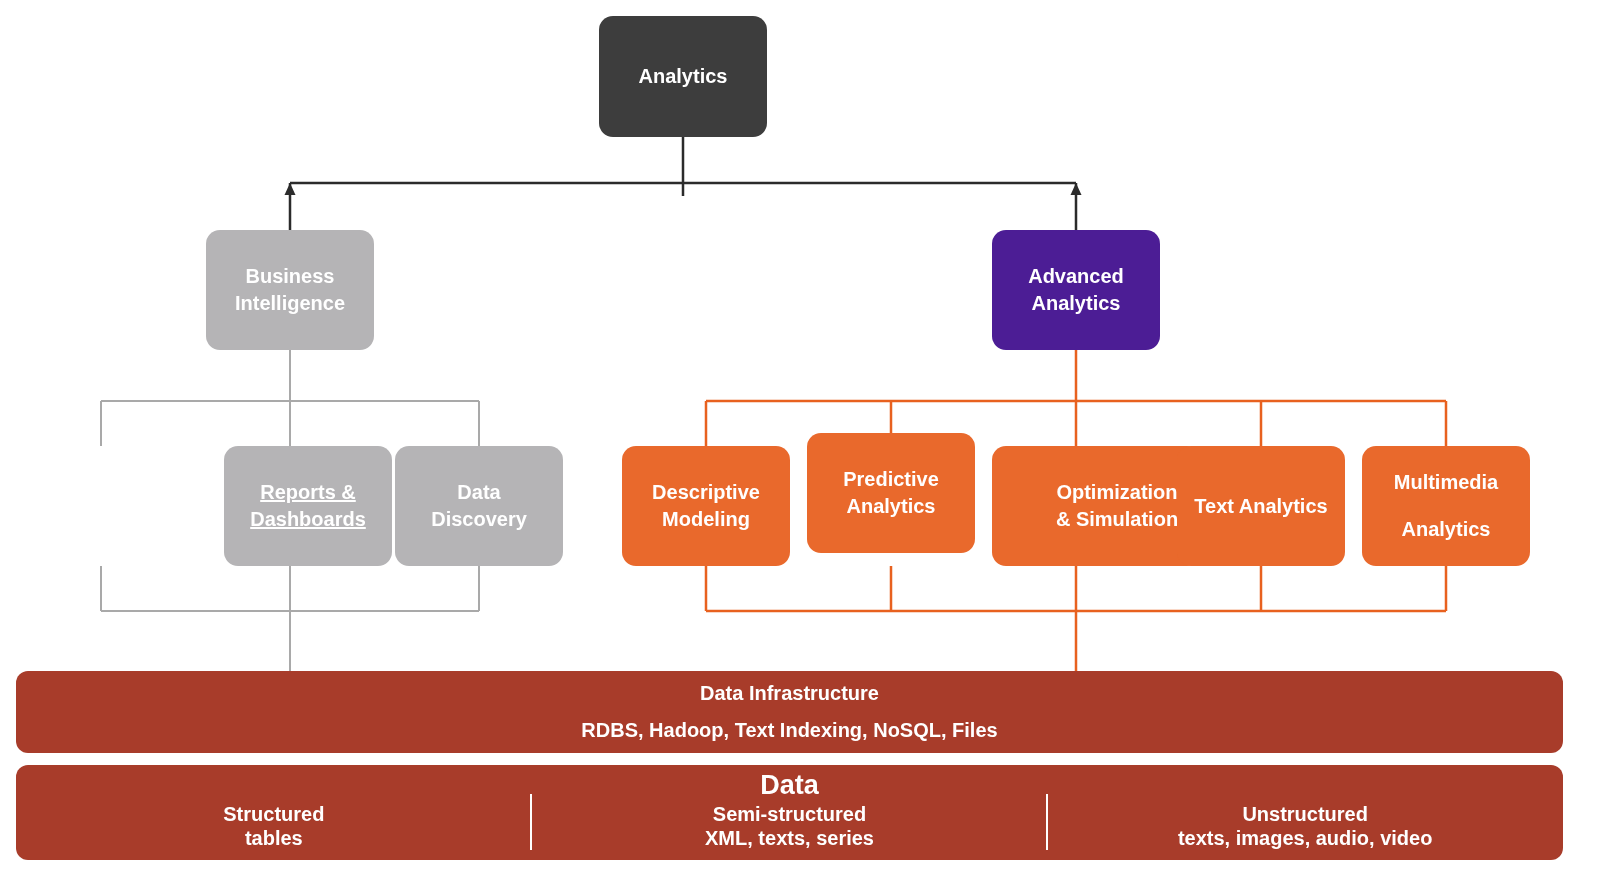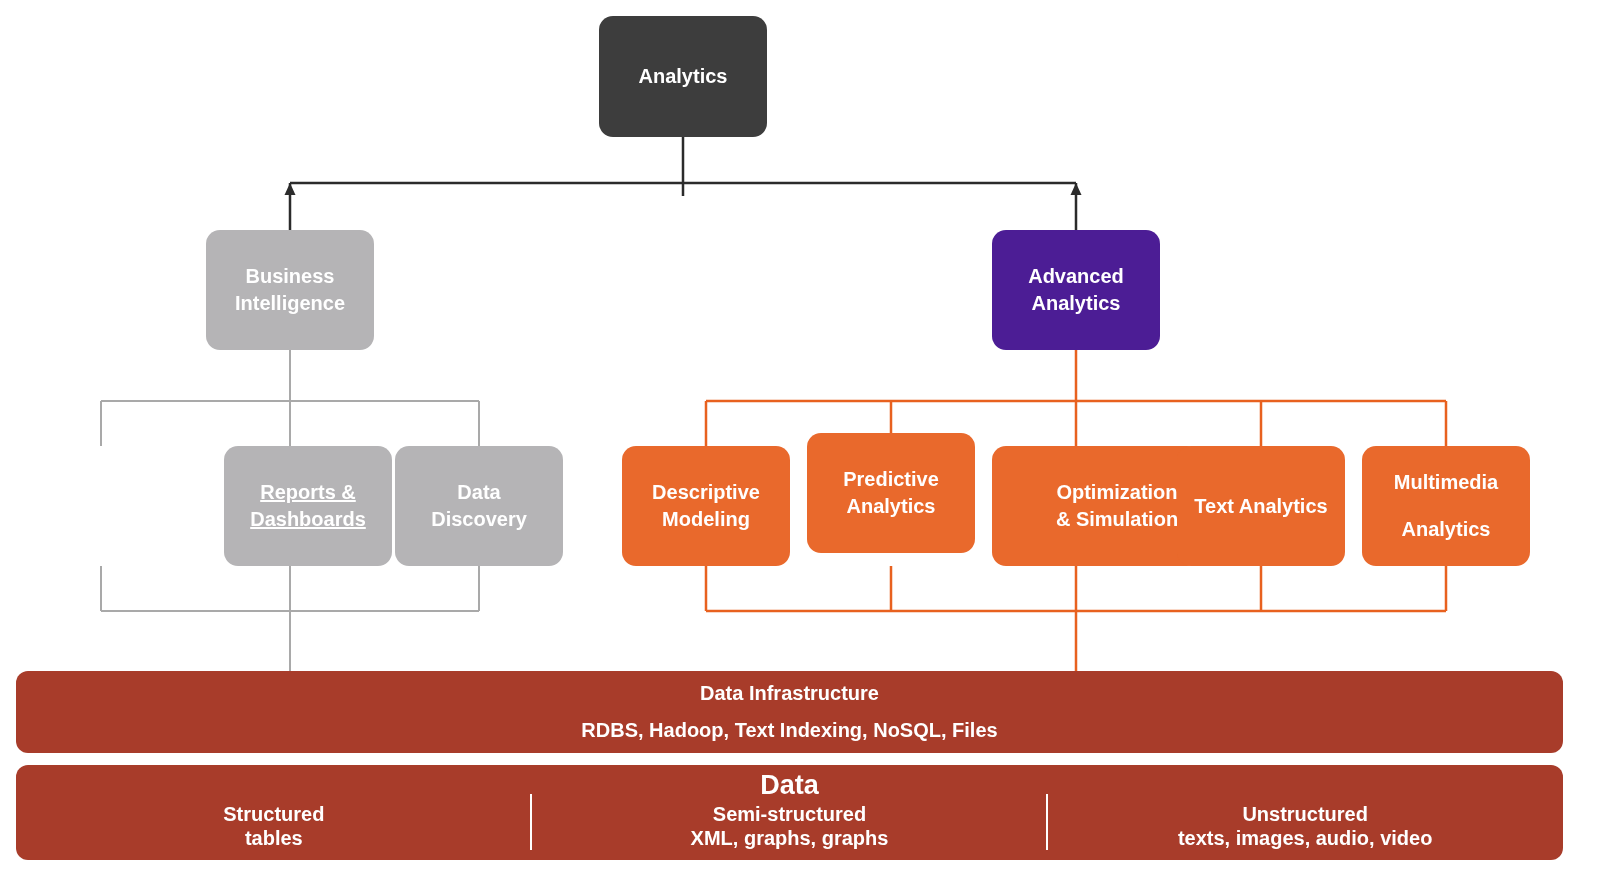--- a/index.html
+++ b/index.html
@@ -164,21 +164,21 @@
 
   <div class="bar" id="bar-data" style="background: rgb(168, 60, 42);">
     <div class="data-title">Data</div>
     <div class="cols">
       <div class="col">
         <span class="ln">Structured</span>
         <span class="ln">tables</span>
       </div>
       <div class="col">
         <span class="ln">Semi-structured</span>
-        <span class="ln">XML, graphs, graphs</span>
+        <span class="ln">XML, texts, series</span>
       </div>
       <div class="col">
         <span class="ln">Unstructured</span>
         <span class="ln">texts, images, audio, video</span>
       </div>
     </div>
     <div class="divider" id="divider-1"></div>
     <div class="divider" id="divider-2"></div>
   </div>
 

